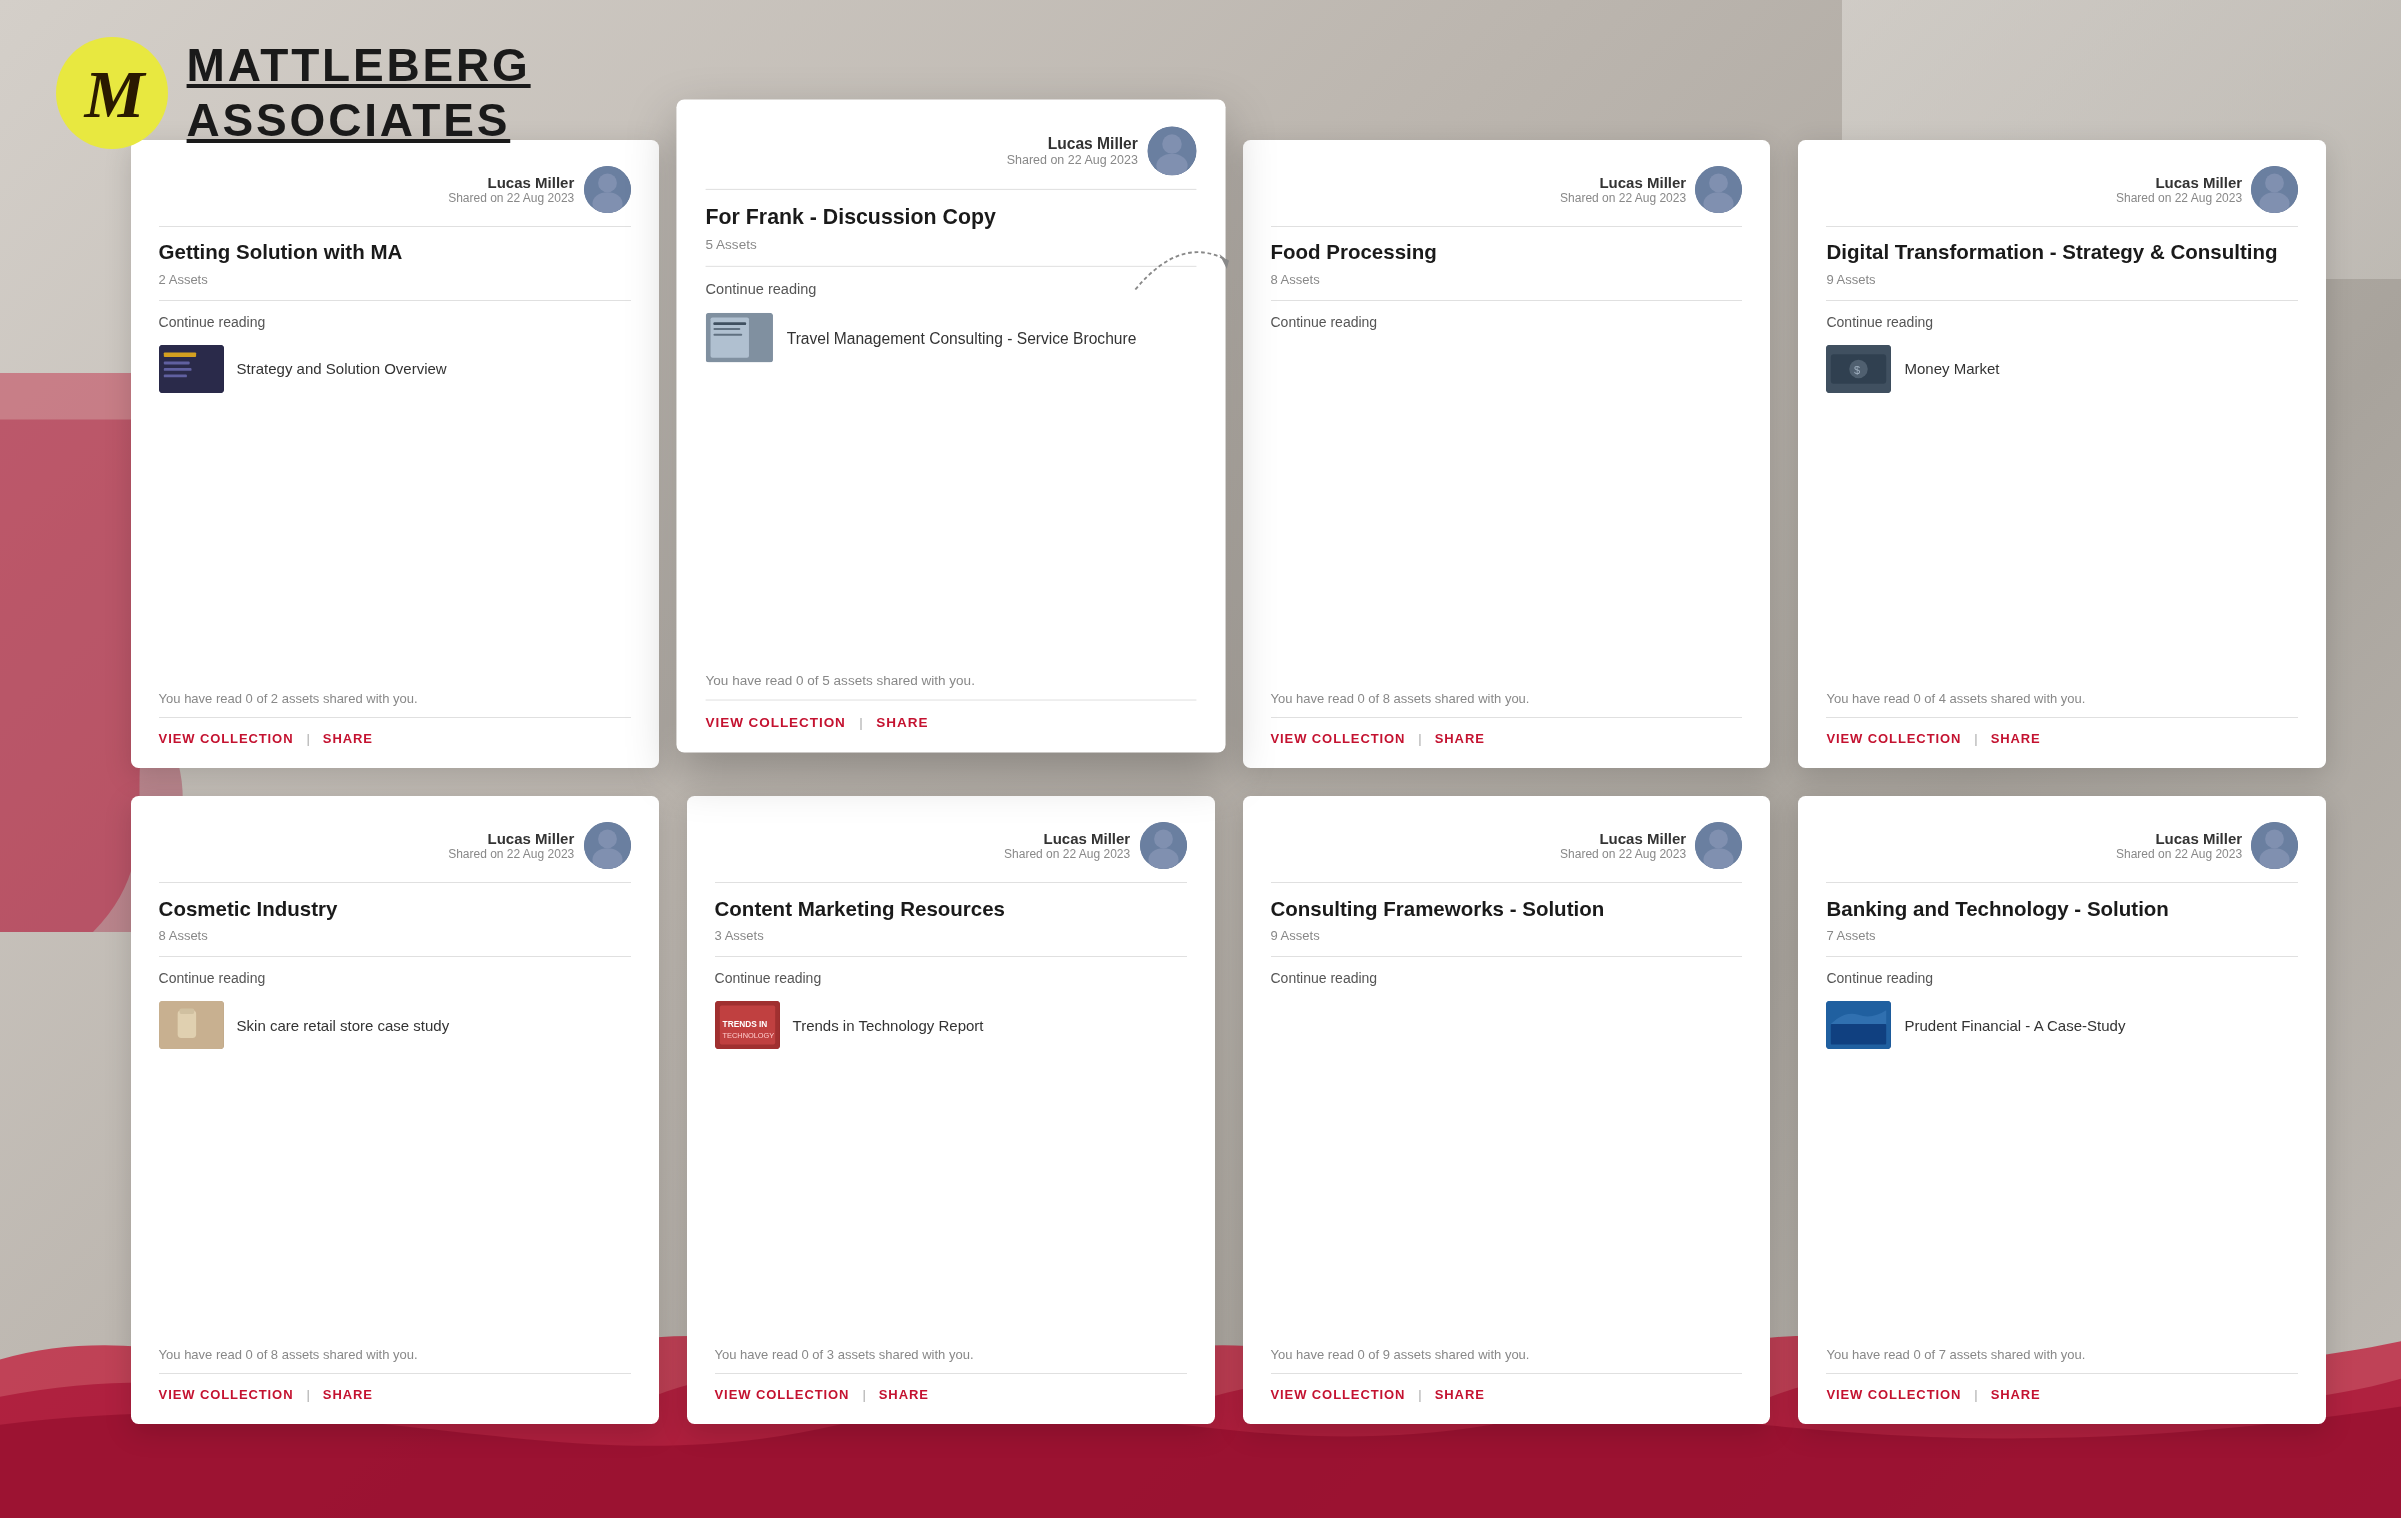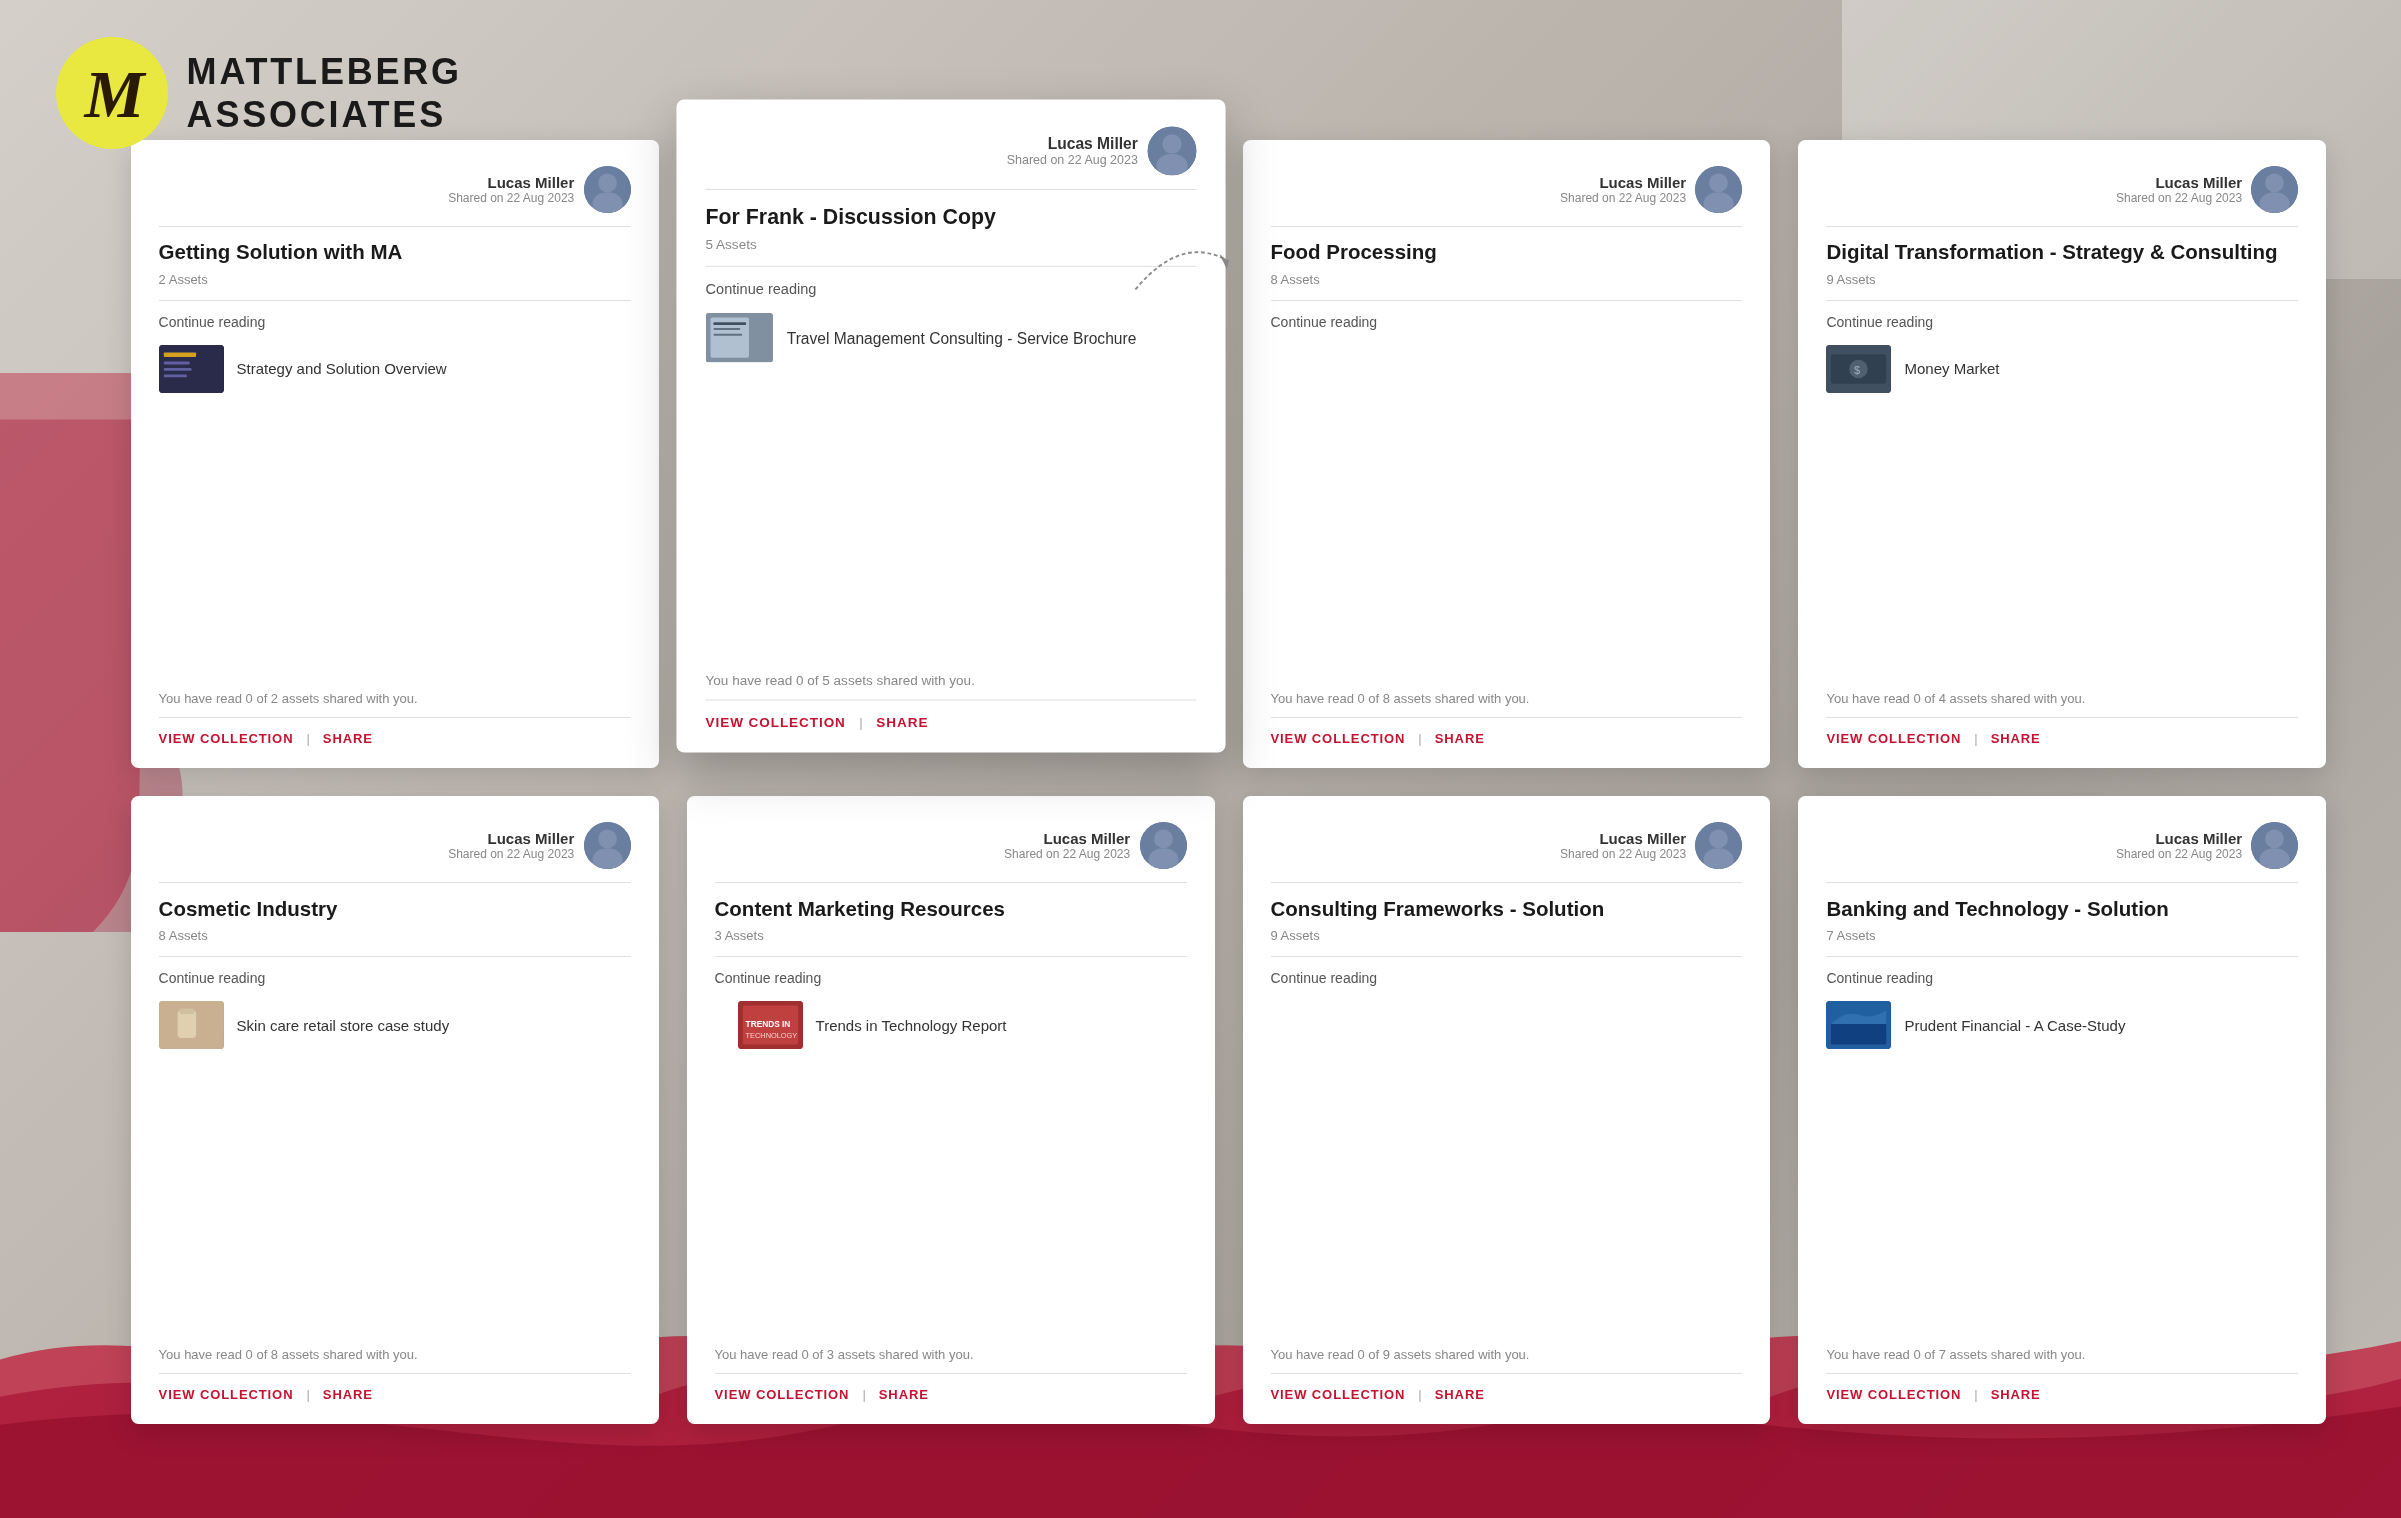--- a/index.html
+++ b/index.html
@@ -75,25 +75,26 @@
       color: #2a1a00;
       font-style: italic;
     }
 
     .logo-text {
       display: flex;
       flex-direction: column;
     }
 
     .logo-text .company-name {
-      font-size: 36px;
+      font-size: 46px;
       font-weight: 900;
       color: #1a1a1a;
       letter-spacing: 2.8px;
       line-height: 1.2;
+      text-decoration: underline;
     }
 
     
     .cards-container {
       position: absolute;
       top: 121px;
       left: 112px;
       right: 56px;
       bottom: 75px;
       z-index: 5;
@@ -250,21 +251,21 @@
       font-size: 13px;
       color: #aaa;
     }
 
     
     .thumb-strategy { background: linear-gradient(135deg, #2a2a4a 0%, #1a1a3a 100%); }
     .thumb-travel { background: linear-gradient(135deg, #8090a0 0%, #6070808 100%); display:flex; align-items:center; justify-content:center; }
     .thumb-food { background: linear-gradient(135deg, #7a6050 0%, #5a4030 100%); }
     .thumb-money { background: linear-gradient(135deg, #405060 0%, #304050 100%); }
     .thumb-skincare { background: linear-gradient(135deg, #c8b090 0%, #a89070 100%); }
-    .thumb-trends { background: linear-gradient(135deg, #a03030 0%, #802020 100%); margin-left: 23px; }
+    .thumb-trends { background: linear-gradient(135deg, #a03030 0%, #802020 100%); }
     .thumb-etailing { background: linear-gradient(135deg, #708090 0%, #506070 100%); }
     .thumb-prudent { background: linear-gradient(135deg, #2060a0 0%, #104080 100%); }
 
   </style>
 </head>
 <body>
 
 <div class="bg-overlay"></div>
 <div class="keyboard-hint"></div>
 

